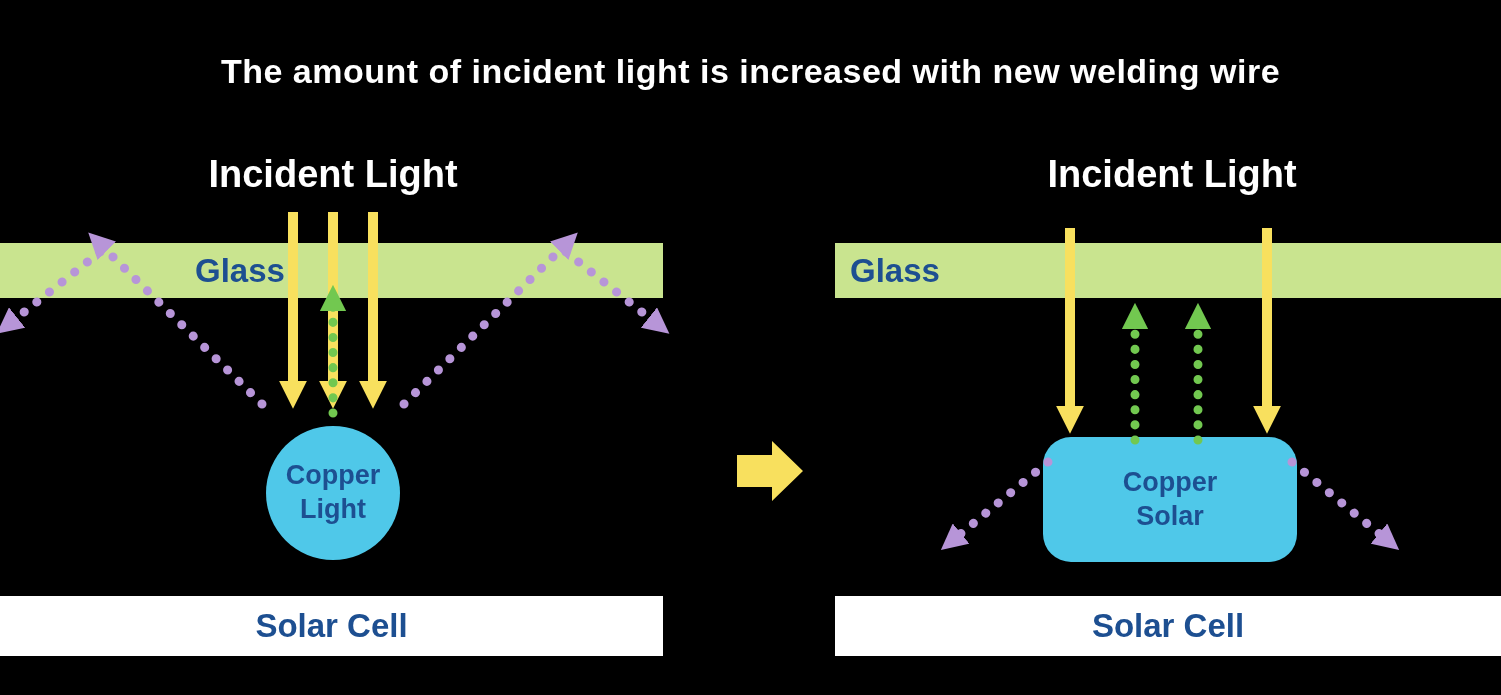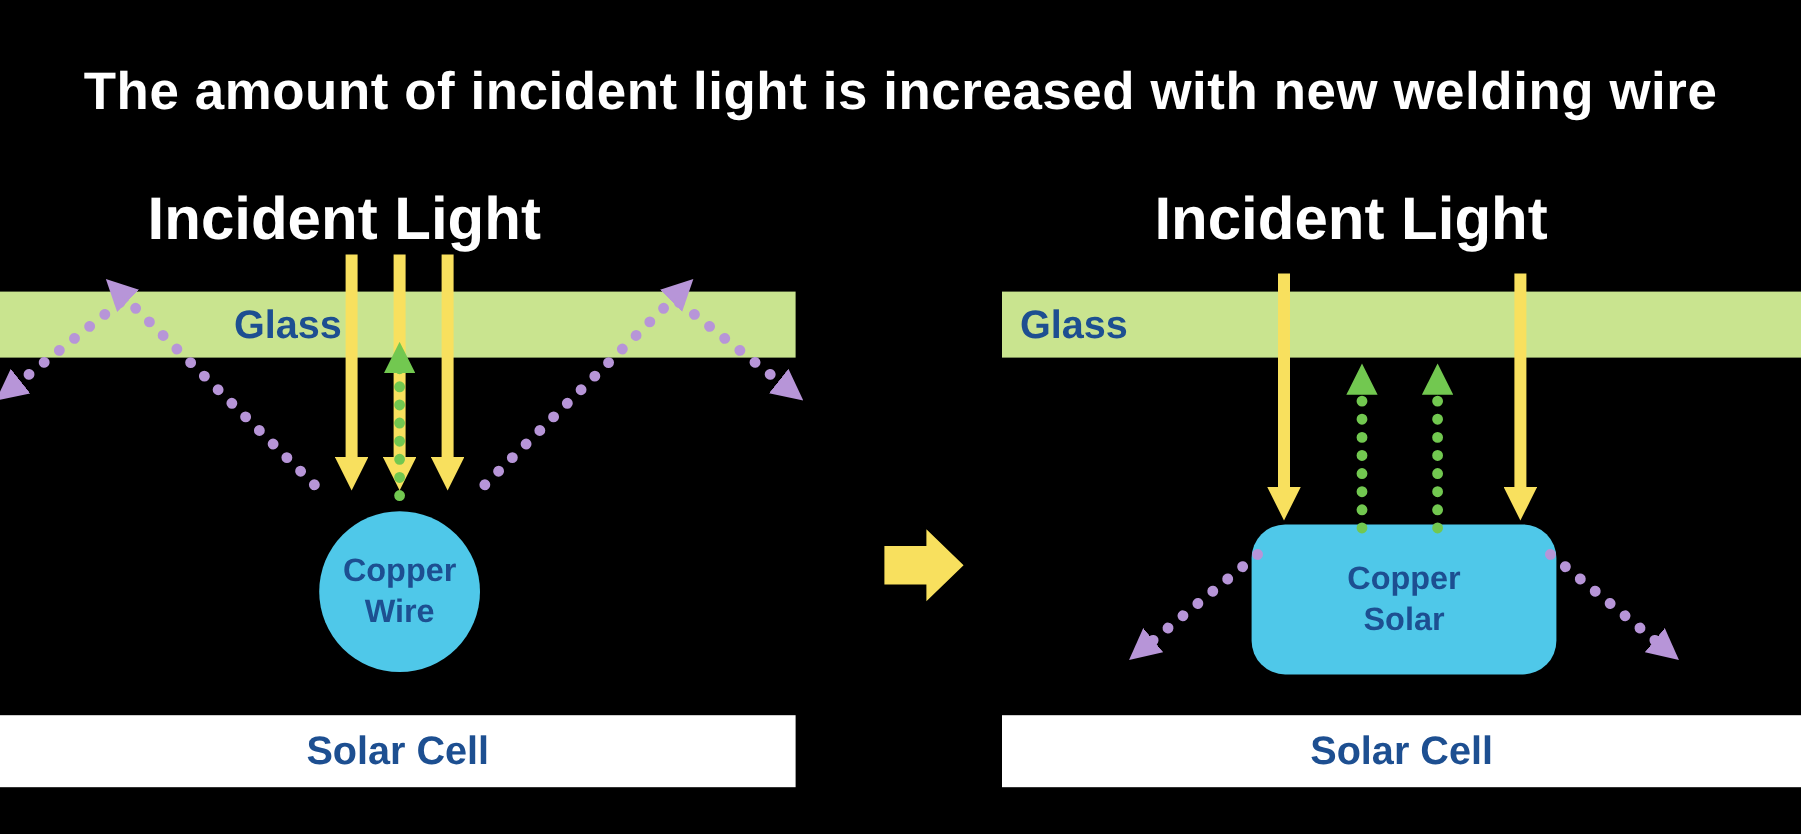--- a/index.html
+++ b/index.html
@@ -7,25 +7,25 @@
   .canvas {
     position:relative; width:1501px; height:695px;
     background:var(--background,#000);
     overflow:hidden;
     font-family:"Liberation Sans", sans-serif;
   }
   .title {
     position:absolute; top:52px; left:0; width:100%;
     text-align:center;
     color:var(--title-text,#ffffff);
-    font-size:44px; font-weight:bold; letter-spacing:0.5px;
+    font-size:34px; font-weight:bold; letter-spacing:0.5px;
   }
   .incident {
-    position:absolute; top:153px; width:420px; 
-    color:var(--title-text,#ffffff); font-size:50px; font-weight:bold;
+    position:absolute; top:153px; width:420px; text-align:center;
+    color:var(--title-text,#ffffff); font-size:38px; font-weight:bold;
   }
   .incident.left  { left:123px; }
   .incident.right { left:962px; }
 
   .glass {
     position:absolute; top:243px; height:55px;
     background:var(--glass-green,#c9e48f);
     display:flex; align-items:center; z-index:1;
   }
   .glass.left  { left:0;     width:663px; }
@@ -78,21 +78,21 @@
 <div class="canvas">
 
   <div class="title">The amount of incident light is increased with new welding wire</div>
 
   <div class="incident left">Incident Light</div>
   <div class="glass left">
     <span class="lbl">Glass</span>
   </div>
   <div class="copper-wire">
     <span>Copper</span>
-    <span>Wire</span>
+    <span>Light</span>
   </div>
   <div class="solar left">
     <span>Solar Cell</span>
   </div>
 
   <div class="incident right">Incident Light</div>
   <div class="glass right">
     <span class="lbl">Glass</span>
   </div>
   <div class="copper-ribbon">

